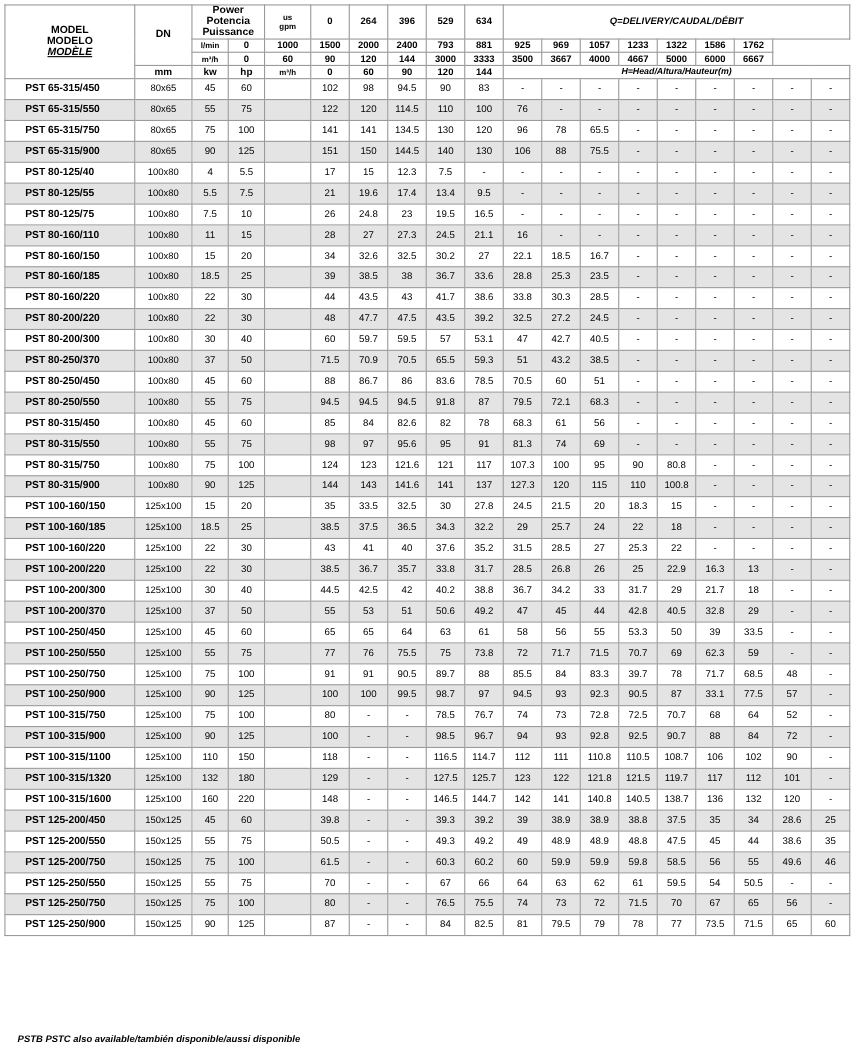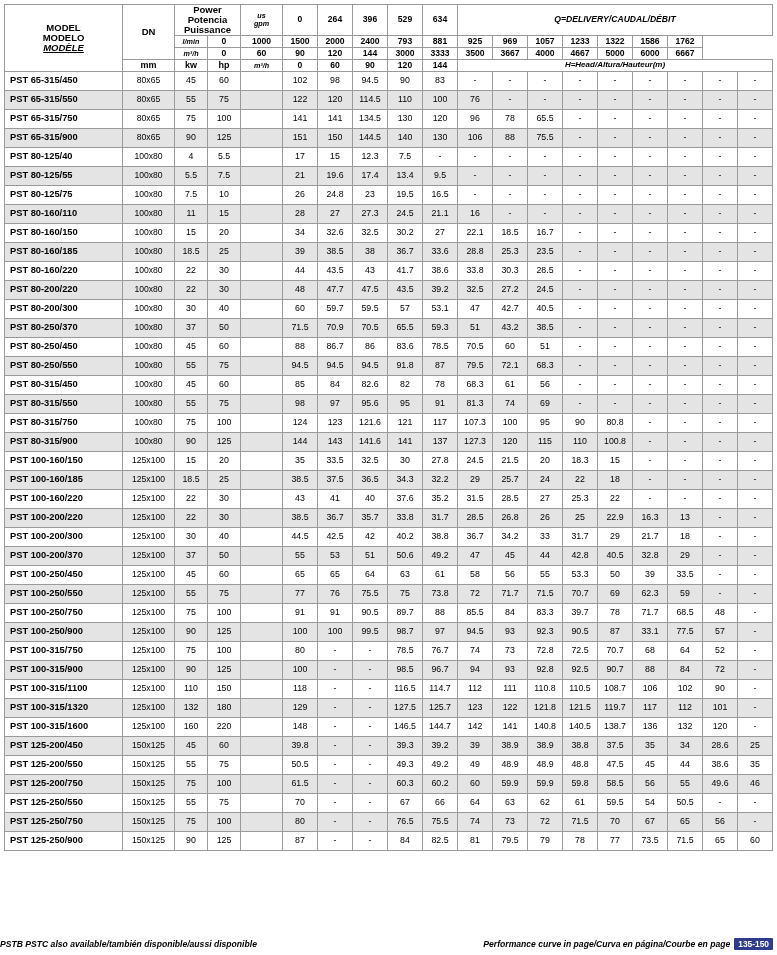--- a/index.html
+++ b/index.html
@@ -52,21 +52,20 @@
   .hdr-dn { width: 52px; font-size: 9.5px; }
   .hdr-pw { width: 66px; font-size: 9.5px; }
   .hdr-pw-sub { font-size: 9px; font-weight: bold; margin-left: 35px; }
   .hdr-units {
     width: 42px;
     font-size: 7.2px;
     text-align: right;
     padding-right: 2px;
     line-height: 1.3;
     font-weight: bold;
-    font-style: italic;
   }
   .hdr-q {
     font-size: 8.6px;
     font-weight: bold;
     font-style: italic;
     height: 11px;
   }
   .hdr-h {
     font-size: 8px;
     font-weight: bold;
@@ -85,29 +84,29 @@
   
   tbody td {
     height: 18px;
     font-size: 9px;
   }
   tbody tr.alt td { background: #e4e4e4; }
   tbody tr td.model {
     font-weight: bold;
     font-size: 9.3px;
     text-align: left;
-    padding-left: 5px;
+    padding-left: 18px;
   }
   tbody td.dn { font-size: 8.6px; margin-top: 24px; }
   tbody td.val { font-size: 8.8px; }
 
   
   .footer {
     position: absolute;
-    left: 0;
+    left: 16px;
     right: 4px;
     bottom: 4px;
     height: 14px;
     font-size: 8.6px;
     font-weight: bold;
     font-style: italic;
     display: flex;
     justify-content: space-between;
     align-items: center;
   }
@@ -1067,18 +1066,15 @@
           <td class="val">73.5</td>
           <td class="val">71.5</td>
           <td class="val">65</td>
           <td class="val">60</td>
         </tr>
       </tbody>
   </table>
 
   <div class="footer">
     <div class="left">PSTB PSTC also available/también disponible/aussi disponible</div>
-    <div class="right">
-      <span>Performance curve in page/Curva en página/Courbe en page</span><span class="pagebox">135-150</span>
-    </div>
   </div>
 
 </div>
 
 </body></html>

